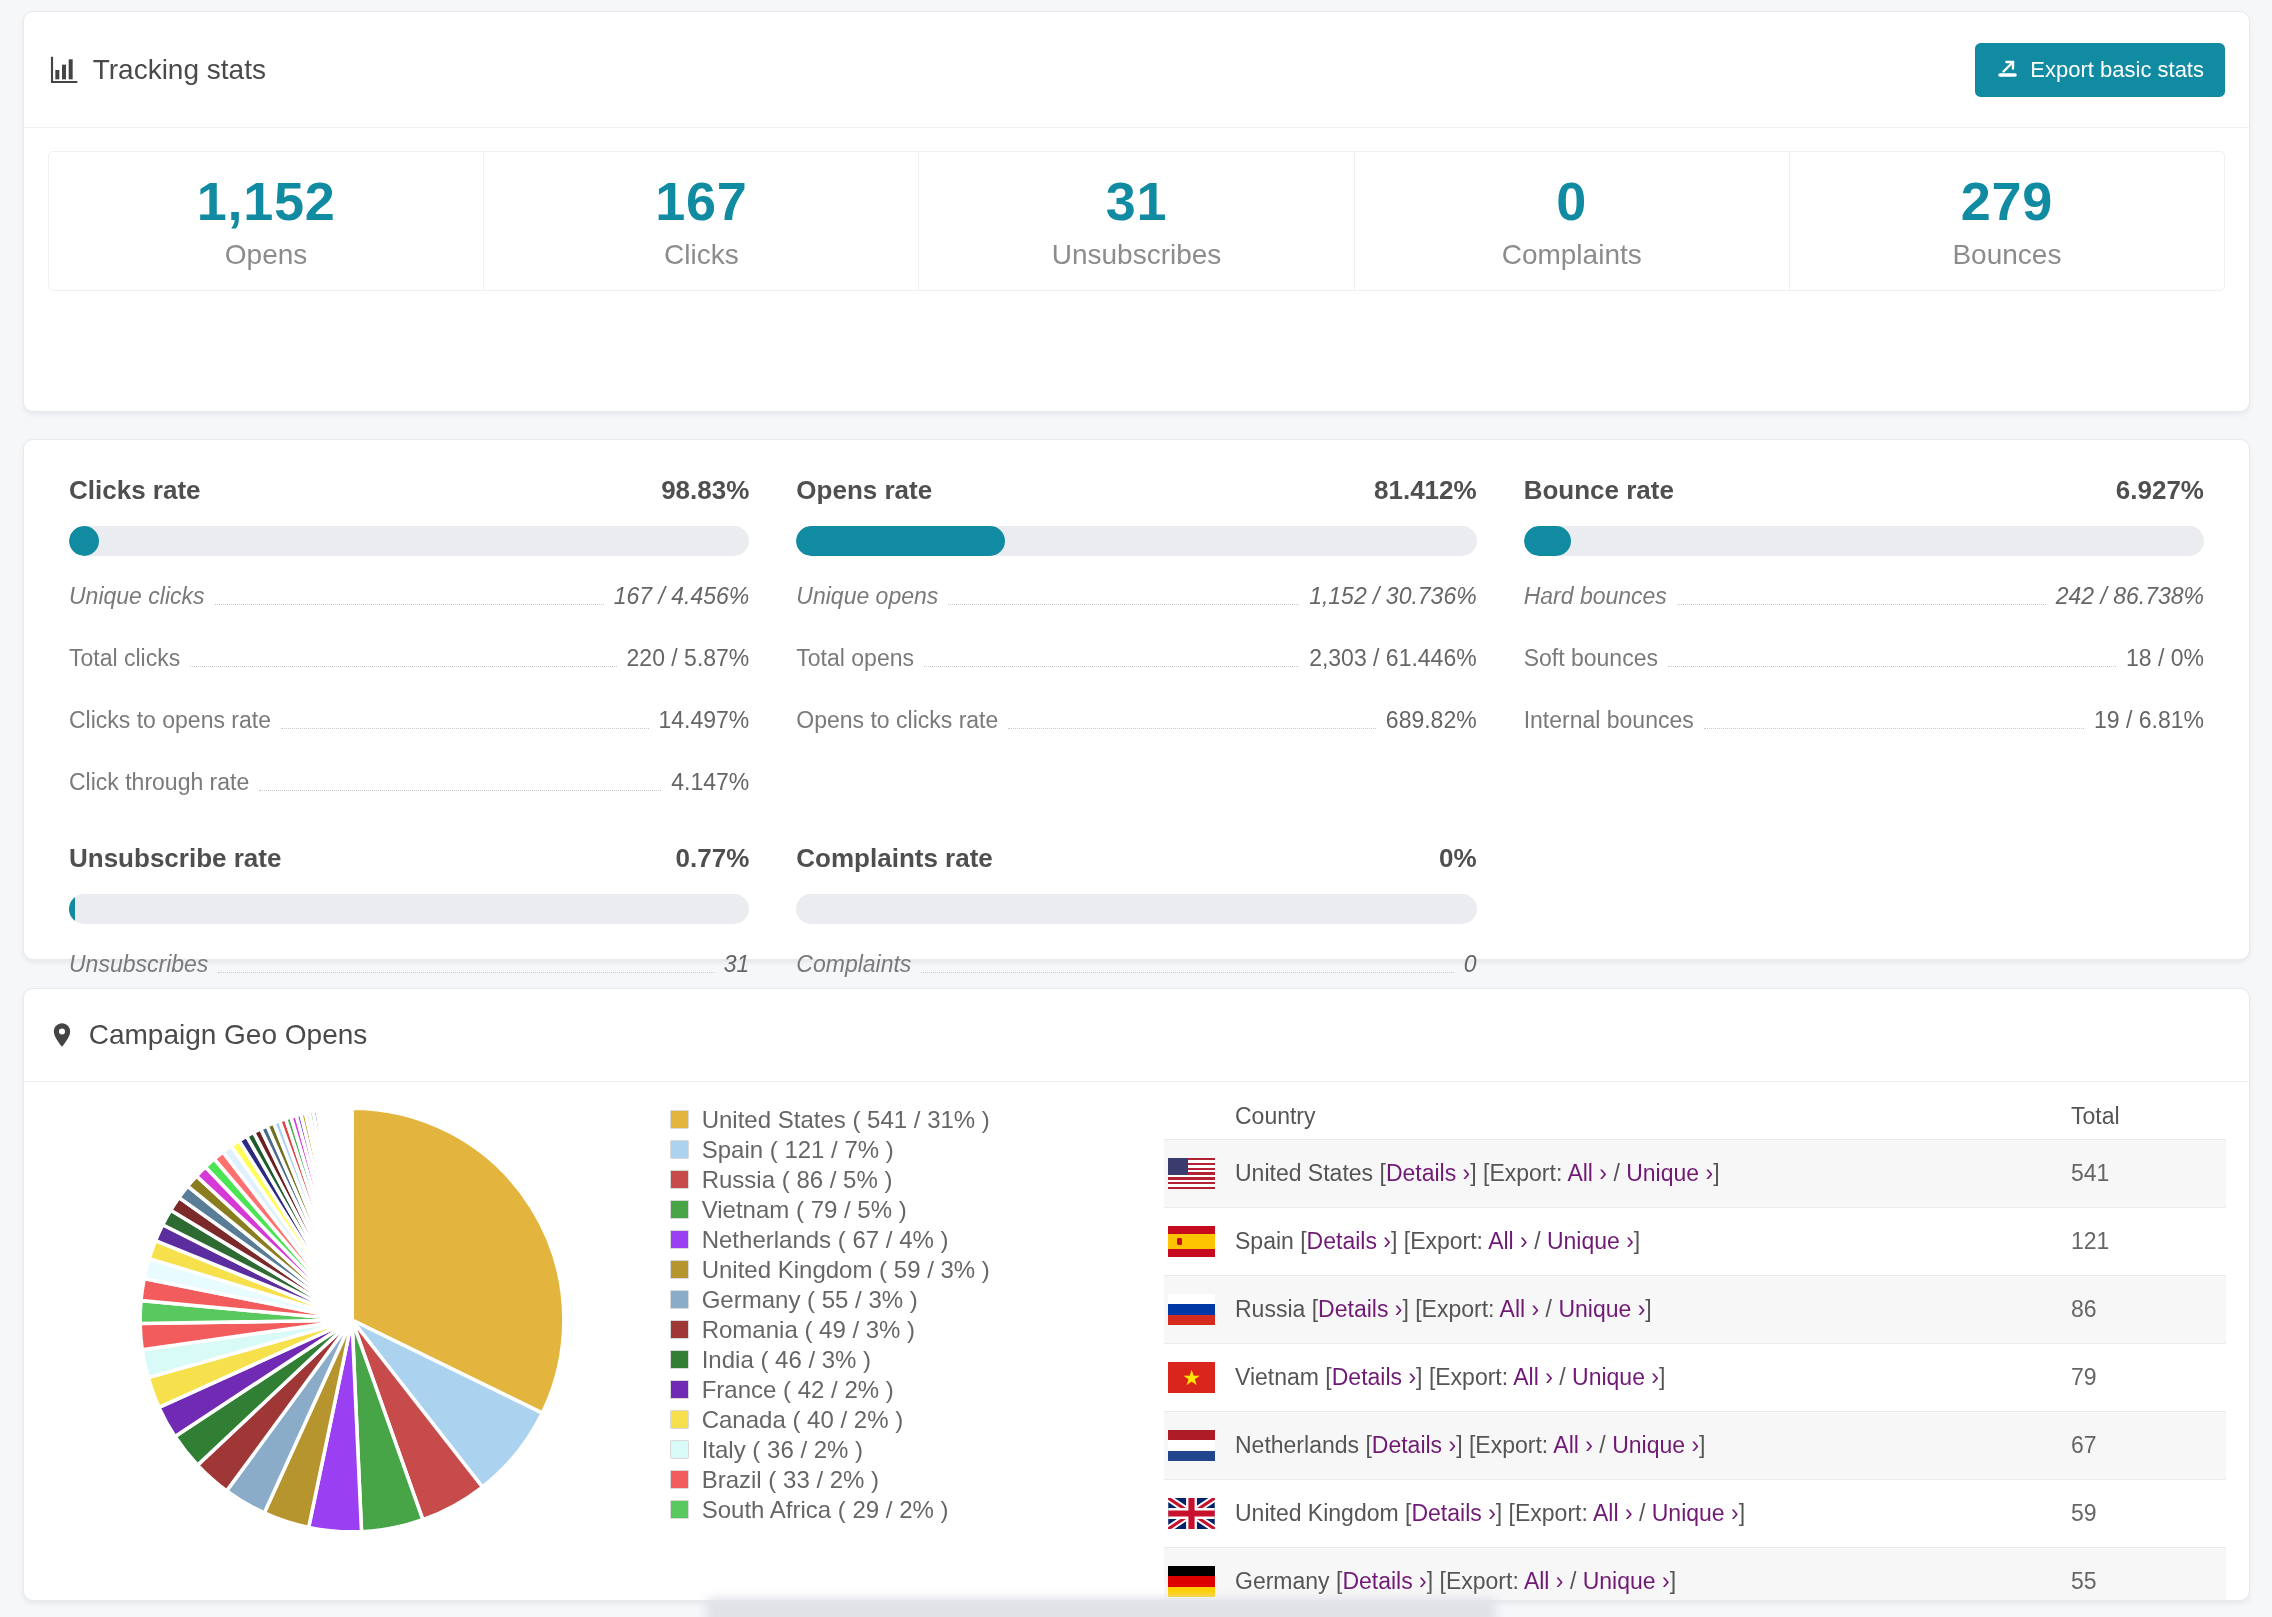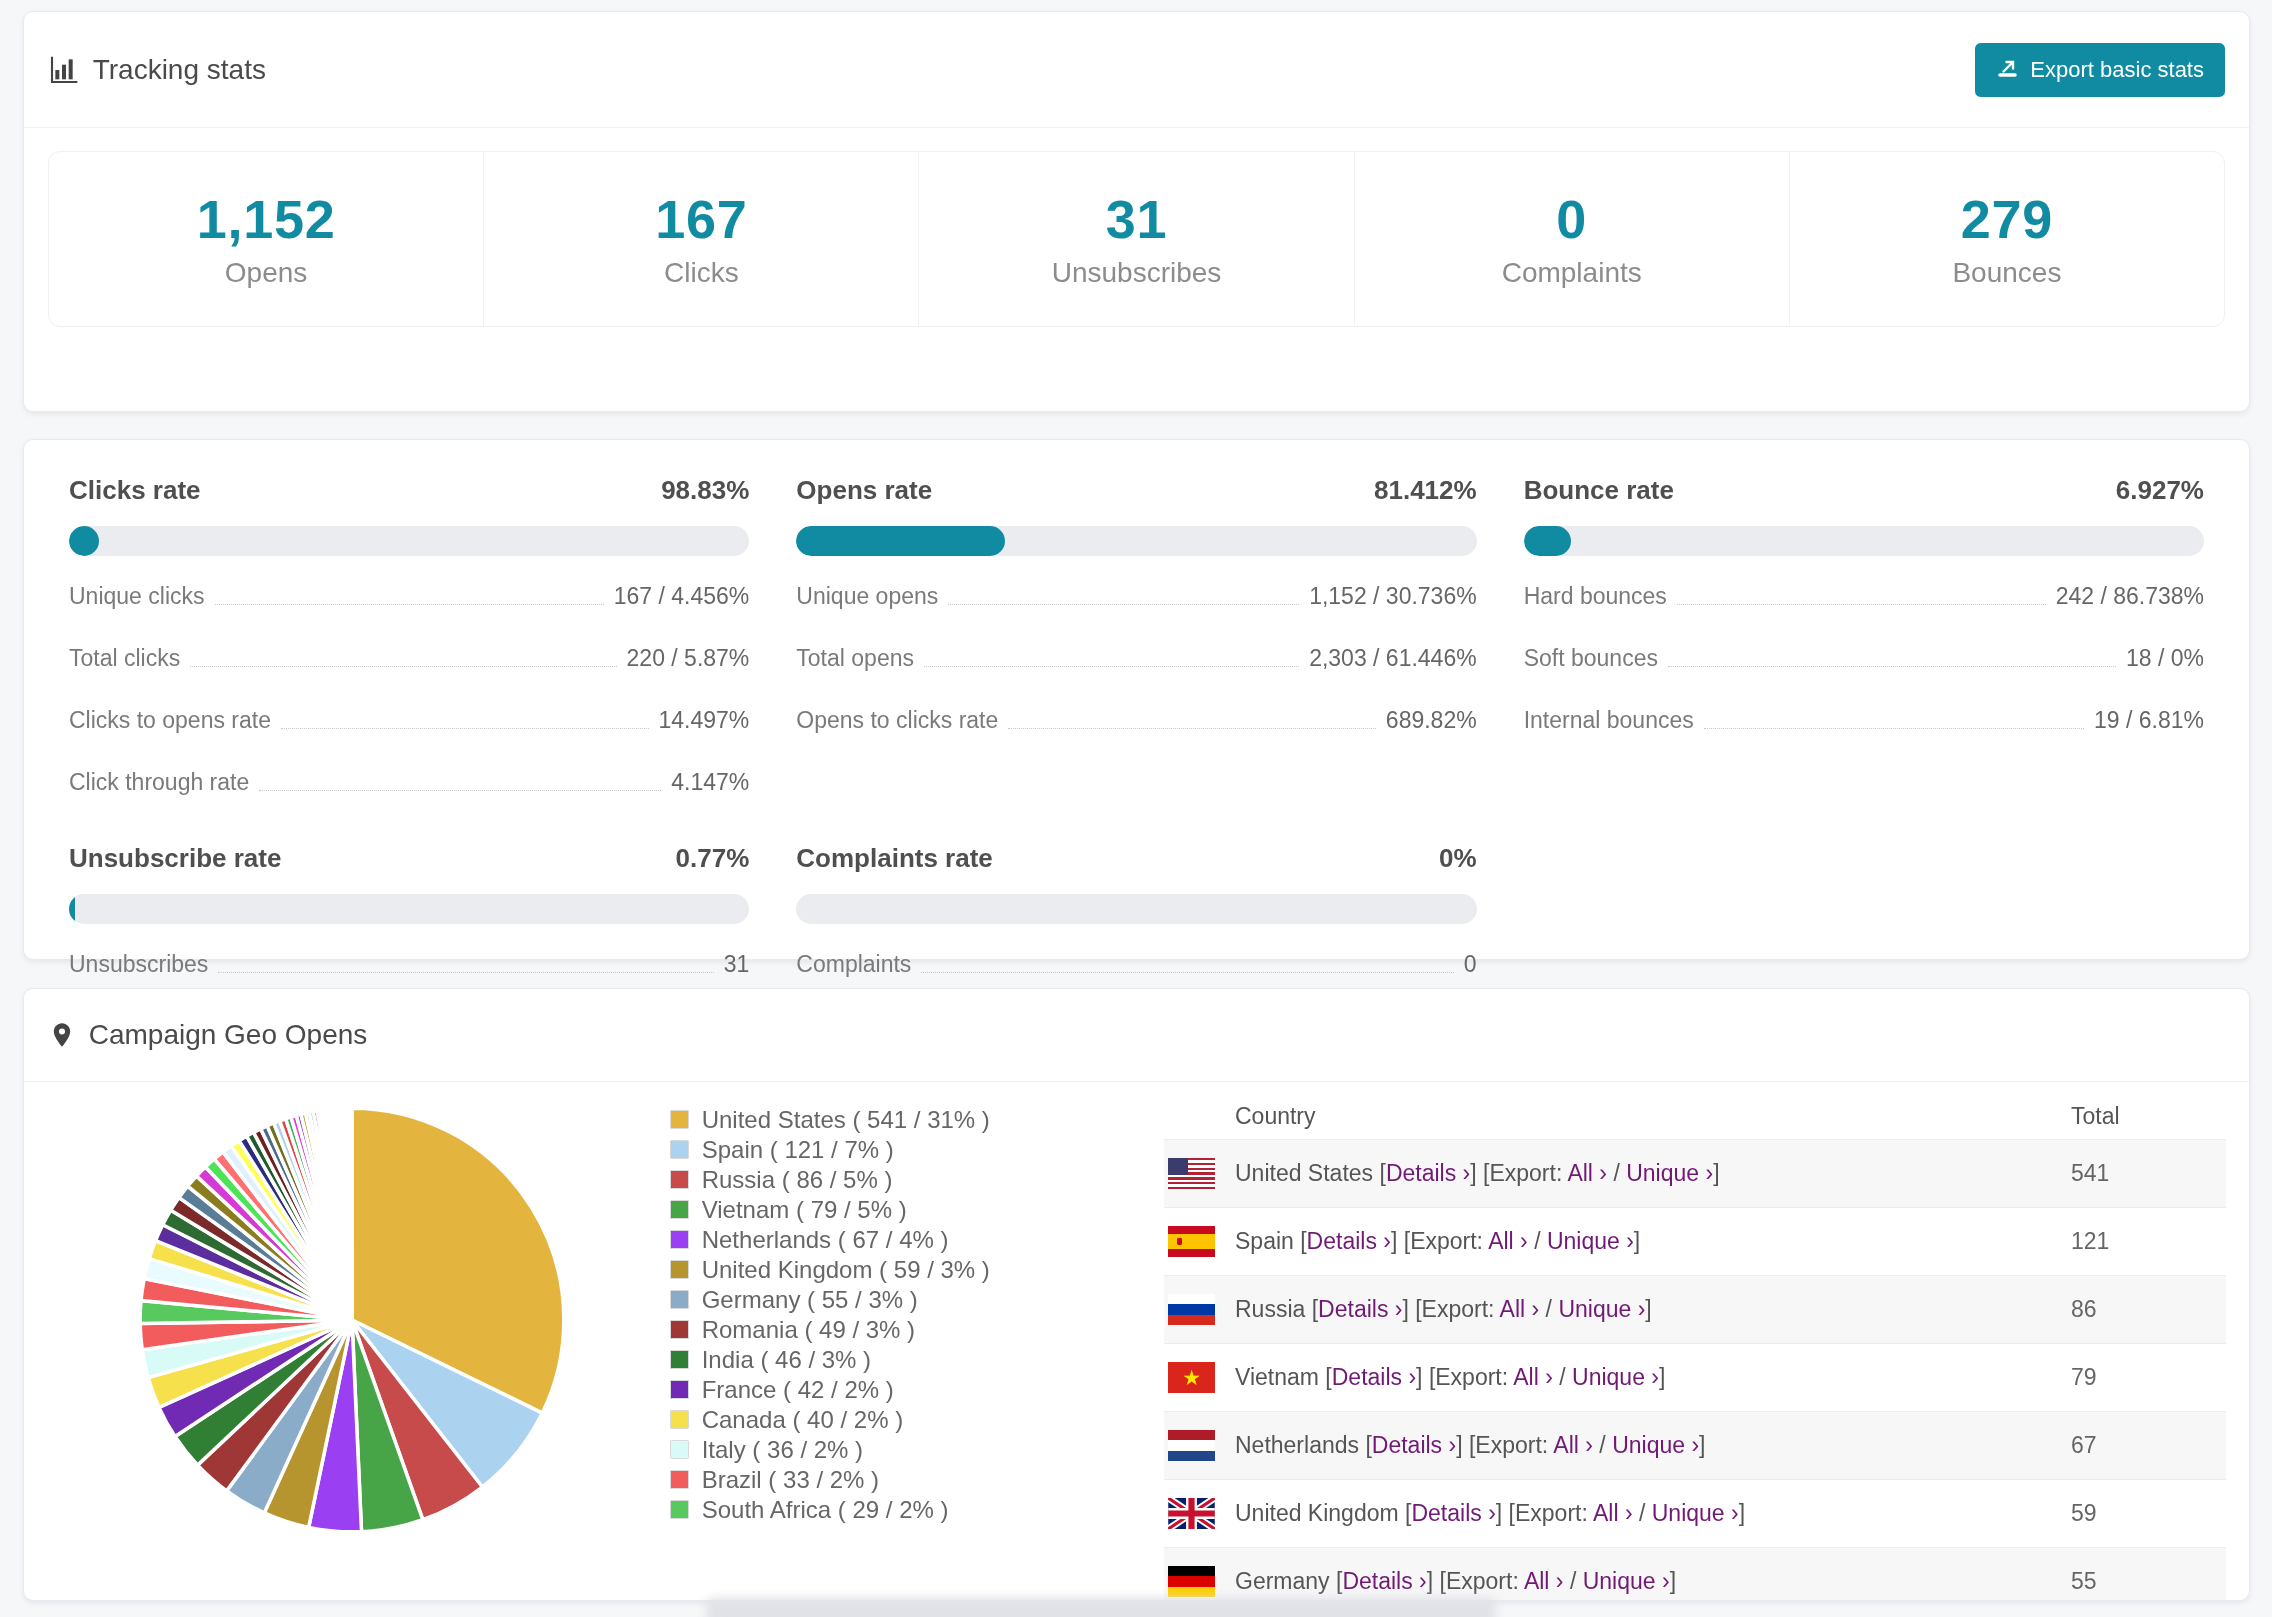--- a/index.html
+++ b/index.html
@@ -19,42 +19,42 @@
 
   
   #tracking-panel { margin-top:11.3px; height:401px; }
   #tracking-panel .panel-header { height:116px; }
   .export-btn {
     display:flex; align-items:center; gap:10px;
     background:#118ba1; color:#fff; font-size:22px;
     border:none; border-radius:5.6px; height:54px; padding:0 21px; cursor:pointer;
   }
   .stats-row {
-    margin:22.6px 24px 0; height:176px; display:flex;
-    border:1.4px solid #eef0f3; border-radius:12px; overflow:hidden;
+    margin:22.6px 24px 0; height:140px; display:flex;
+    border:1.4px solid #eef0f3; border-radius:5px; overflow:hidden;
   }
   .stat-cell {
     flex:1; display:flex; flex-direction:column; align-items:center; justify-content:center;
     border-right:1.4px solid #eef0f3;
   }
   .stat-cell:last-child { border-right:none; }
   .stat-value { color:#118ba1; font-size:54px; font-weight:bold; letter-spacing:0.7px; }
   .stat-label { color:#8c8c8c; font-size:28px; margin-top:7px; }
 
   
   #rates-panel { margin-top:27px; height:521px; padding:35px 45px 0; }
   .rates-grid { display:grid; grid-template-columns:1fr 1fr 1fr; column-gap:47px; row-gap:47px;gap:47px; }
   .rate-title-row { display:flex; justify-content:space-between; align-items:baseline; }
   .rate-title { color:#4f4f4f; font-size:26px; font-weight:bold; }
   .rate-value { color:#4f4f4f; font-size:26px; font-weight:bold; }
   .rate-bar { margin-top:20px; height:30px; background:#eaecf0; border-radius:15px; overflow:hidden; }
   .rate-bar-fill { height:100%; background:#118ba1; border-radius:15px; }
   .rate-rows { margin-top:27px; }
   .rate-row { display:flex; align-items:flex-end; margin-top:35px; }
-  .rate-row:first-child { margin-top:8px; }
+  .rate-row:first-child { margin-top:8px;font-style:italic; }
   .rate-row-label { color:#7a7a7a; font-size:23px; white-space:nowrap; }
   .rate-row-leader { flex:1; border-bottom:1.4px dotted #c9cacd; margin:0 10px 5.6px; }
   .rate-row-value { color:#666; font-size:23px; white-space:nowrap; }
 
   
   #geo-panel { margin-top:28px; height:613px; overflow:hidden; }
   #geo-panel .panel-header { height:93px; border-bottom:1.4px solid #f0f0f2; justify-content:flex-start;text-align:center; }
   .geo-content { display:flex; align-items:flex-start; }
   .pie-wrap { width:565px; flex:none; }
   .pie-wrap svg { display:block; margin:11.3px 0 0 102px; }

